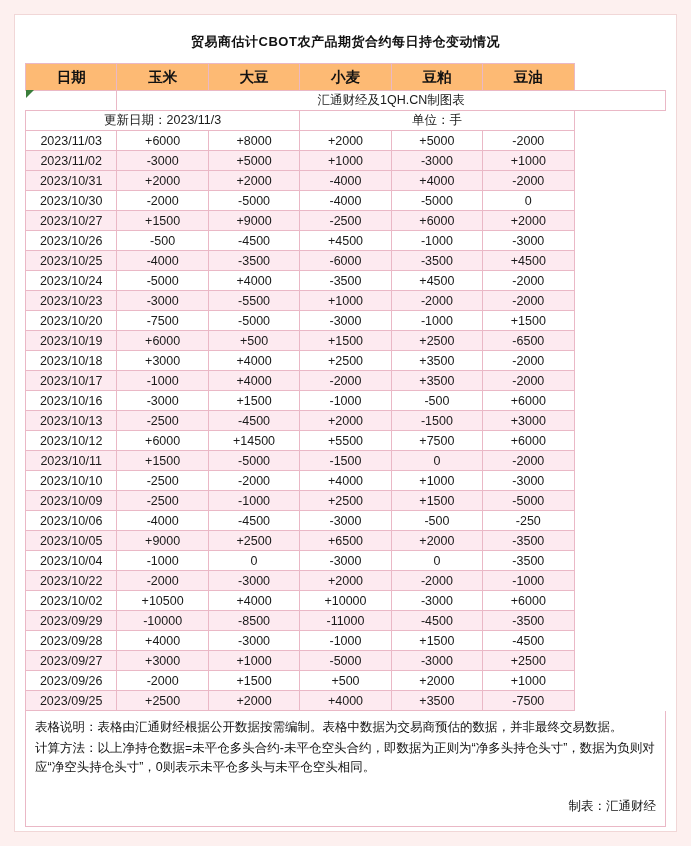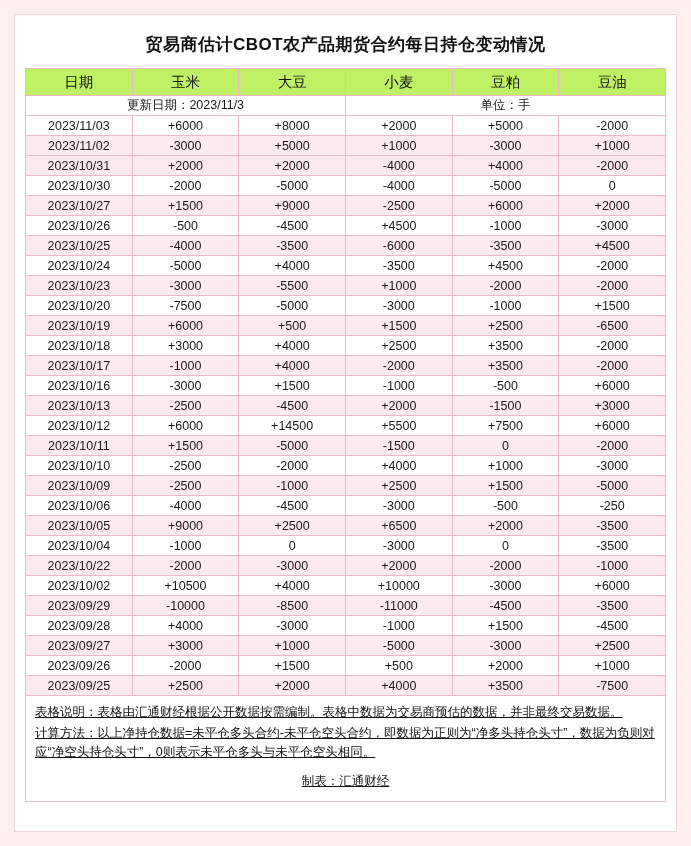--- a/index.html
+++ b/index.html
@@ -17,21 +17,21 @@
   }
   .card{
     box-sizing:border-box;
     width:663px;height:818px;
     background:#ffffff;
     border:1px solid #f1d7d7;
     padding:8px 10px 0 10px;
   }
   .title{
     text-align:center;
-    font-size:17px;
+    font-size:13px;
     font-weight:bold;
     color:#111;
     letter-spacing:0.5px;
     padding:10px 0 12px 0;
   }
   table.main{
     border-collapse:collapse;
     width:641px;
     margin:0 auto;
     table-layout:fixed;
@@ -50,43 +50,42 @@
     font-size:12px;
     height:20px;
   }
   .meta-row td{
     font-size:12.5px;
     height:20px;
   }
   .meta-left{ text-align:center; }
   .meta-right{ text-align:center; }
   thead th.hdr{
-    background:#bef264;
-    font-weight:normal;
+    background:#fdba74;
+    font-weight:bold;
     font-size:14.5px;
     height:26px;
     color:#111;
   }
   tbody tr.odd td{ background:#ffffff; }
   tbody tr.even td{ background:#fdeaf0; }
   td.datecell{ font-size:12.5px;margin-top:28px; }
   .notes{
     width:641px;
     margin:0 auto;
     border:1px solid #eab8c6;
     border-top:none;
     box-sizing:border-box;
     padding:7px 9px 8px 9px;
     font-size:12.5px;
     line-height:19px;
     color:#111;
-    text-decoration:underline;
   }
   .notes p{margin:0 0 2px 0;}
-  .notes .maker{ text-align:center; margin-top:10px;}
+  .notes .maker{ text-align:right; margin-top:20px;}
   .corner{
     position:relative;
   }
   .corner:before{
     content:"";
     position:absolute;
     left:0;top:-1px;
     width:0;height:0;
     border-left:8px solid #3a7d3a;
     border-bottom:8px solid transparent;
@@ -95,20 +94,23 @@
 </head>
 <body>
 
 <div class="page">
   <div class="card">
 
     <div class="title">贸易商估计CBOT农产品期货合约每日持仓变动情况</div>
 
     <table class="main">
       <tbody>
+        <tr class="src-row corner">
+          <td colspan="6">汇通财经及1QH.CN制图表</td>
+        </tr>
         <tr class="meta-row">
           <td colspan="3" class="meta-left">更新日期：2023/11/3</td>
           <td colspan="3" class="meta-right">单位：手</td>
         </tr>
       </tbody>
       <thead>
         <tr>
           <th class="hdr">日期</th>
           <th class="hdr">玉米</th>
           <th class="hdr">大豆</th>

